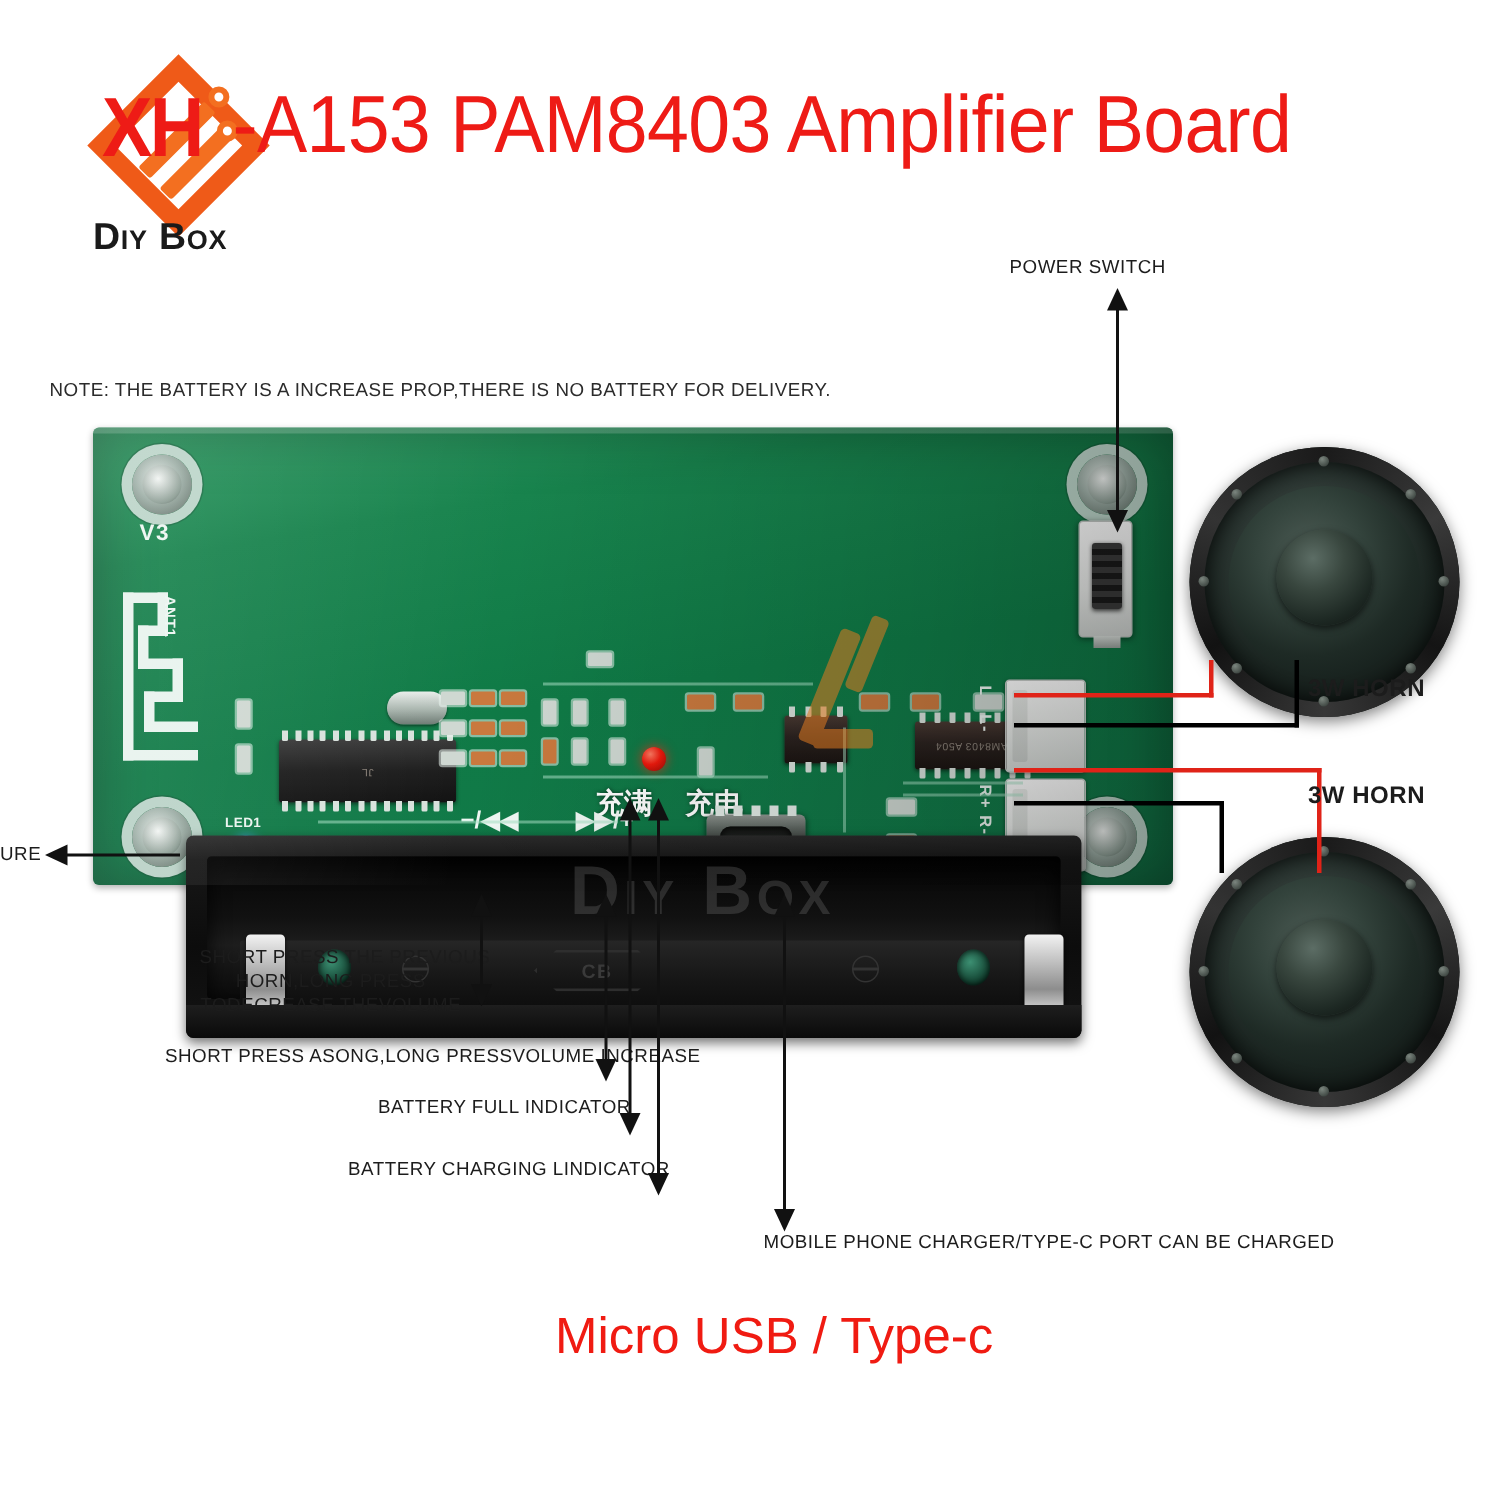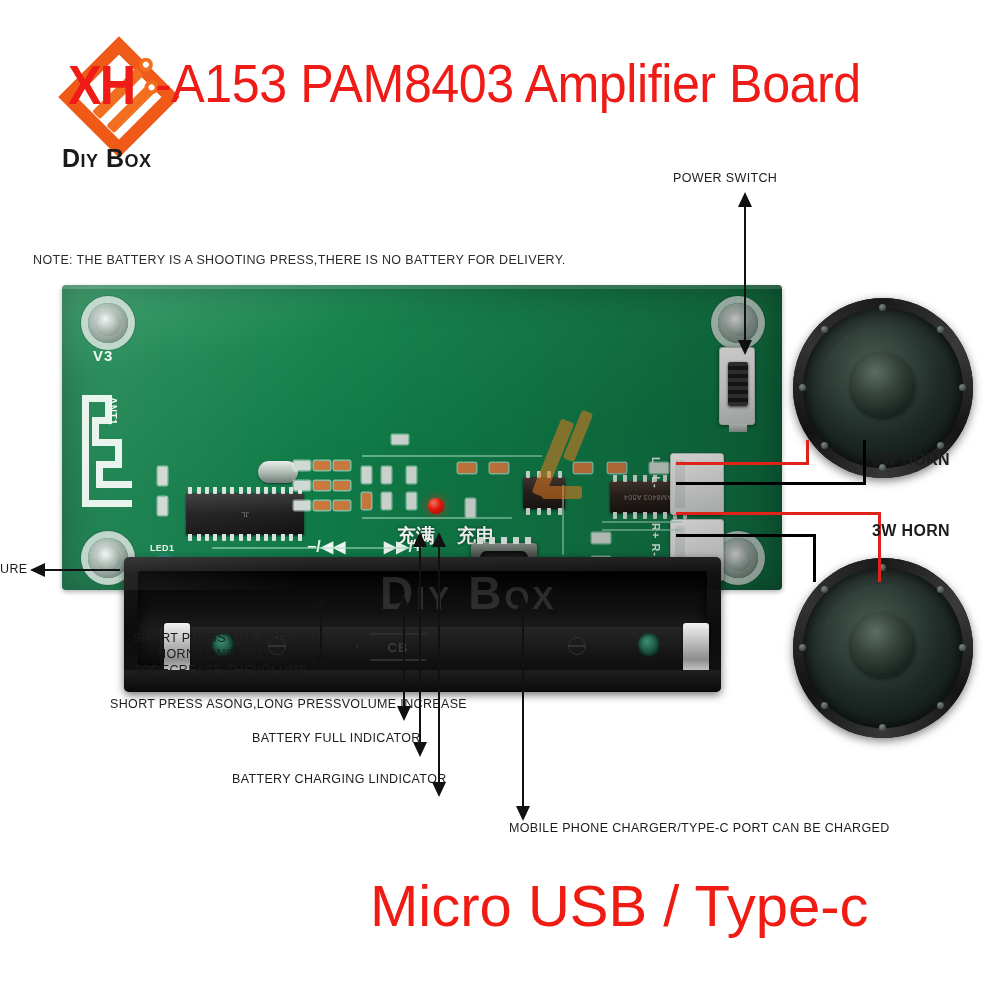--- a/index.html
+++ b/index.html
@@ -25,21 +25,21 @@
       font-size:25px; font-weight:bold; color:#1a1a1a; letter-spacing:0.5px;
       font-variant:small-caps; }
   .xh-red { position:absolute; left:68px; top:52px; font-size:56px; color:#ee1b16;
       font-weight:bold; letter-spacing:-2px; font-family:"Liberation Sans", sans-serif;
       transform:scaleX(0.9); transform-origin:left top; }
 
   
   .title-main { position:absolute; left:155px; top:52px; font-size:54px; color:#ee1b16;
       font-weight:normal; white-space:nowrap; letter-spacing:-0.5px;
       transform:scaleX(0.93); transform-origin:left top; }
-  .title-bottom { position:absolute; left:370px; top:872px; font-size:58px; color:#f01b12;
+  .title-bottom { position:absolute; left:370px; top:872px; font-size:34px; color:#f01b12;
       white-space:nowrap; letter-spacing:0px;text-align:right; }
 
   .note { position:absolute; left:33px; top:253px; font-size:12.5px; color:#2b2b2b;
       letter-spacing:0.35px; white-space:nowrap; }
 
   
   .pcb { position:absolute; left:62px; top:285px; width:720px; height:305px;
       background:linear-gradient(170deg,#2f9b63 0%,#18834d 22%,#0f7a46 55%,#13794a 100%);
       border-radius:4px;
       box-shadow:inset 0 0 40px rgba(0,0,0,.35), 0 2px 5px rgba(0,0,0,.3); }
@@ -223,21 +223,21 @@
       <div class="logo-bar logo-b2"></div>
       <div class="logo-dot logo-d1"></div>
       <div class="logo-dot logo-d2"></div>
     </div>
     <div class="logo-text">Diy Box</div>
   </div>
   <div class="xh-red">XH</div>
 
   <div class="title-main">-A153 PAM8403 Amplifier Board</div>
 
-  <div class="note">NOTE: THE BATTERY IS A SHOOTING PRESS,THERE IS NO BATTERY FOR DELIVERY.</div>
+  <div class="note">NOTE: THE BATTERY IS A INCREASE PROP,THERE IS NO BATTERY FOR DELIVERY.</div>
 
   <div class="pcb">
     <div class="pcb-edge-top"></div>
 
     <div class="mount m-tl"></div>
     <div class="mount m-bl"></div>
     <div class="mount m-tr"></div>
     <div class="mount m-br"></div>
 
     <div class="silk-v3">V3</div>

